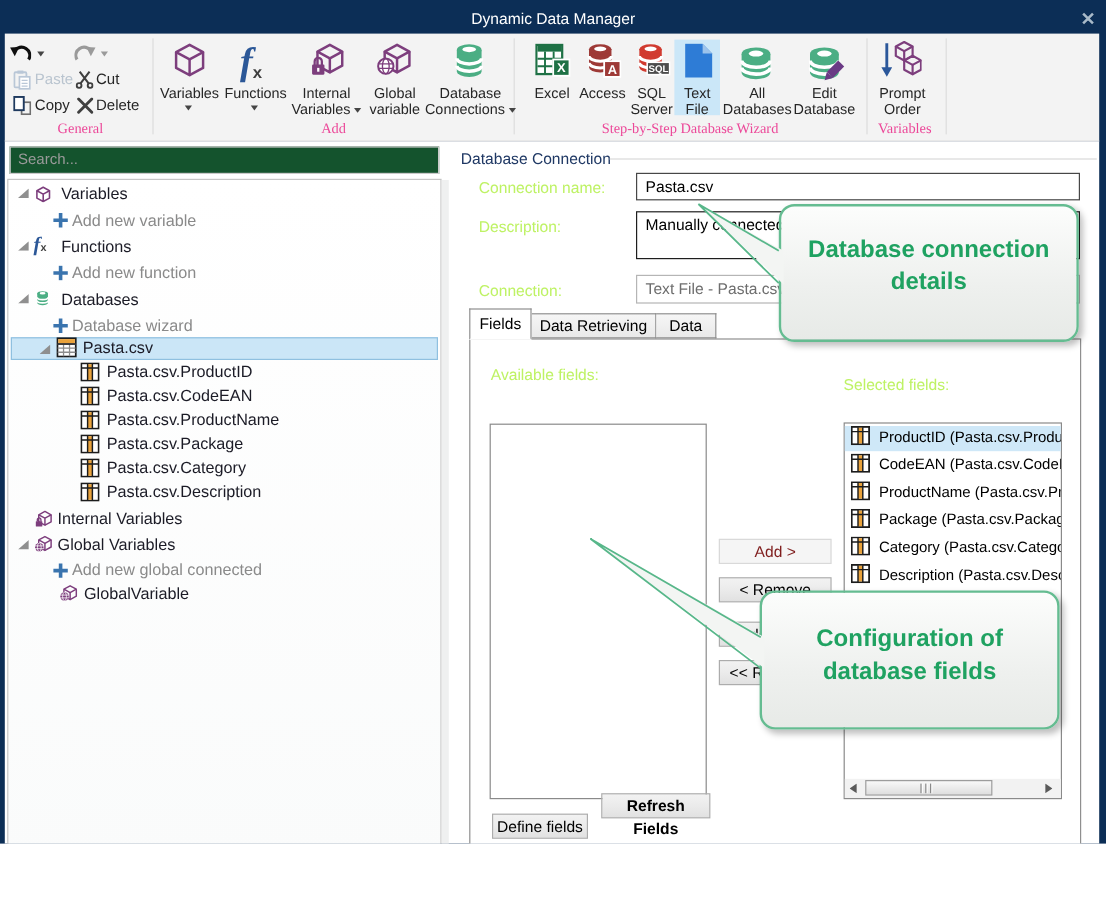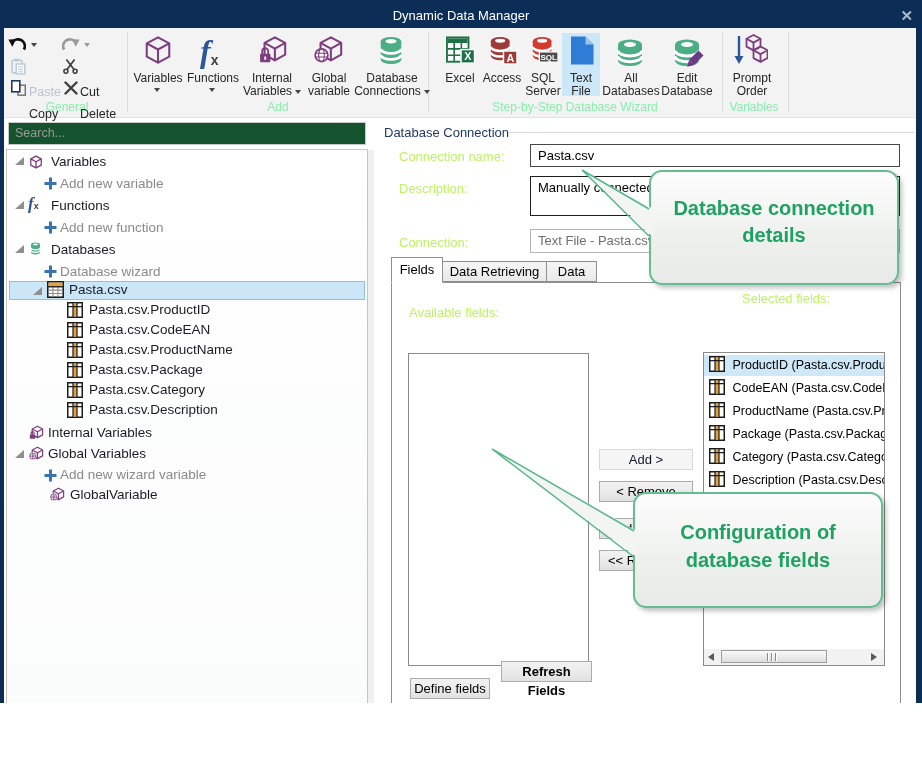--- a/index.html
+++ b/index.html
@@ -5,23 +5,23 @@
 * { margin:0; padding:0; box-sizing:border-box; }
 html,body { width:922px; height:763px; overflow:hidden; }
 body { font-family:"Liberation Sans", sans-serif; }
 #win { position:relative; width:922px; height:703px; background:#0c2e56; overflow:hidden; }
 .abs { position:absolute; }
 #titlebar { left:0; top:0; width:922px; height:28px; color:#fff; }
 #title { width:100%; text-align:center; top:8px; font-size:13px; color:#fff; }
 #closex { right:9px; top:7px; color:#a9bac9; font-size:15px; font-weight:bold; }
 #ribbon { left:4px; top:28px; width:912px; height:90px; background:#f3f3f3; border-bottom:1px solid #e2e2e2; }
 .gsep { top:32px; width:1px; height:80px; background:#dcdcdc; }
-.glabel { top:100px; font-size:12px; color:#86efac; text-align:center; }
+.glabel { top:100px; font-size:12px; color:#ec4899; text-align:center;font-family:Liberation Serif, serif; }
 .biglabel { font-size:12px; color:#262626; text-align:center; line-height:13px; white-space:nowrap; }
-.smalltext { font-size:12.5px; color:#262626;margin-top:26px; }
+.smalltext { font-size:12.5px; color:#262626; }
 #content { left:4px; top:118px; width:912px; height:604px; background:#ffffff; }
 #footer { left:4px; top:722px; width:912px; height:35px; background:#efefef; border-top:1px solid #e2e2e2; }
 .btn { border:1px solid #acacac; background:linear-gradient(#f2f2f2,#ebebeb 50%,#e1e1e1); font-size:13px; color:#000; text-align:center; font-family:"Liberation Sans", sans-serif; }
 .caret { width:0; height:0; border-left:3.5px solid transparent; border-right:3.5px solid transparent; border-top:4px solid #444; }
 .trow { position:absolute; font-size:13.5px; color:#1b1b26; white-space:nowrap; }
 .tgray { color:#8a8a8a; }
 
 .label13 { font-size:13px; color:#bef264; white-space:nowrap; }
 </style>
 </head>
@@ -347,38 +347,38 @@
   <div class="abs trow tgray" style="left:60px;top:264px;">Database wizard</div>
   <div class="abs trow" style="left:69px;top:282px;">Pasta.csv</div>
   <div class="abs trow" style="left:89px;top:302px;">Pasta.csv.ProductID</div>
   <div class="abs trow" style="left:89px;top:322px;">Pasta.csv.CodeEAN</div>
   <div class="abs trow" style="left:89px;top:342px;">Pasta.csv.ProductName</div>
   <div class="abs trow" style="left:89px;top:362px;">Pasta.csv.Package</div>
   <div class="abs trow" style="left:89px;top:382px;">Pasta.csv.Category</div>
   <div class="abs trow" style="left:89px;top:402px;">Pasta.csv.Description</div>
   <div class="abs trow" style="left:48px;top:425px;">Internal Variables</div>
   <div class="abs trow" style="left:48px;top:446px;">Global Variables</div>
-  <div class="abs trow tgray" style="left:60px;top:467px;">Add new wizard variable</div>
+  <div class="abs trow tgray" style="left:60px;top:467px;">Add new global connected</div>
   <div class="abs trow" style="left:70px;top:487px;">GlobalVariable</div>
 
   <div class="abs" style="left:384px;top:125px;font-size:13px;color:#1f3864;">Database Connection</div>
   <div class="abs" style="left:508px;top:132px;width:406px;height:1px;background:#d9d9d9;"></div>
   <div class="abs label13" style="left:399px;top:149px;">Connection name:</div>
   <div class="abs" style="left:530px;top:144px;width:370px;height:23px;border:1px solid #474747;background:#fff;font-size:13px;line-height:21px;padding-left:7px;">Pasta.csv</div>
   <div class="abs label13" style="left:399px;top:181px;">Description:</div>
   <div class="abs" style="left:530px;top:176px;width:370px;height:40px;border:1px solid #1e1e1e;background:#fff;font-size:13px;line-height:19px;padding:1px 0 0 7px;">Manually connected text file.</div>
   <div class="abs label13" style="left:399px;top:235px;">Connection:</div>
   <div class="abs" style="left:530px;top:229px;width:370px;height:24px;border:1px solid #b5b5b5;background:#fff;font-size:13px;line-height:22px;padding-left:7px;color:#6e6e6e;">Text File - Pasta.csv</div>
 
   <div class="abs" style="left:391px;top:282px;width:510px;height:432px;border:1px solid #8f8f8f;background:#fff;"></div>
   <div class="abs" style="left:443px;top:261px;width:104px;height:21px;border:1px solid #8f8f8f;border-left:none;background:linear-gradient(#f6f6f6,#e9e9e9);font-size:13px;text-align:center;line-height:20px;">Data Retrieving</div>
   <div class="abs" style="left:547px;top:261px;width:50px;height:21px;border:1px solid #8f8f8f;border-left:none;background:linear-gradient(#f6f6f6,#e9e9e9);font-size:13px;text-align:center;line-height:20px;">Data</div>
   <div class="abs" style="left:391px;top:257px;width:52px;height:26px;border:1px solid #8f8f8f;border-bottom:1px solid #fff;background:#fff;font-size:13px;text-align:center;line-height:24px;">Fields</div>
   <div class="abs label13" style="left:409px;top:305px;">Available fields:</div>
-  <div class="abs label13" style="left:703px;top:291px;margin-left:39px;">Selected fields:</div>
+  <div class="abs label13" style="left:703px;top:313px;">Selected fields:</div>
   <div class="abs" style="left:408px;top:353px;width:181px;height:313px;border:1px solid #8a8a8a;background:#fff;"></div>
   <div class="abs" style="left:703px;top:352px;width:182px;height:314px;border:1px solid #8a8a8a;background:#fff;"></div>
   <div class="abs" style="left:704px;top:355px;width:180px;height:21px;background:#cfe8f8;"></div>
 
   <div class="abs" style="left:709px;top:355px;width:175px;height:21px;overflow:hidden;white-space:nowrap;">
     <svg style="vertical-align:-3px;" width="16" height="16" viewBox="0 0 16 16">
         <rect x="0.75" y="0.75" width="14.5" height="14.5" fill="#fff" stroke="#1c1c1c" stroke-width="1.5"></rect>
         <rect x="6" y="1.5" width="4" height="13" fill="#e9a23b"></rect>
         <path d="M1 4.7 H15 M6 1 V15 M10 1 V15" stroke="#1c1c1c" stroke-width="1.2"></path>
       </svg>
@@ -412,21 +412,21 @@
       </svg>
     <span style="font-size:12.5px;margin-left:3px;">Category (Pasta.csv.Category)</span></div>
   <div class="abs" style="left:709px;top:470px;width:175px;height:21px;overflow:hidden;white-space:nowrap;">
     <svg style="vertical-align:-3px;" width="16" height="16" viewBox="0 0 16 16">
         <rect x="0.75" y="0.75" width="14.5" height="14.5" fill="#fff" stroke="#1c1c1c" stroke-width="1.5"></rect>
         <rect x="6" y="1.5" width="4" height="13" fill="#e9a23b"></rect>
         <path d="M1 4.7 H15 M6 1 V15 M10 1 V15" stroke="#1c1c1c" stroke-width="1.2"></path>
       </svg>
     <span style="font-size:12.5px;margin-left:3px;">Description (Pasta.csv.Description)</span></div>
 
-  <div class="abs" style="left:599px;top:449px;width:94px;height:21px;border:1px solid #d9d9d9;background:#f5f5f5;color:#0f172a;font-size:13px;text-align:center;line-height:19px;">Add &gt;</div>
+  <div class="abs" style="left:599px;top:449px;width:94px;height:21px;border:1px solid #d9d9d9;background:#f5f5f5;color:#7f1d1d;font-size:13px;text-align:center;line-height:19px;">Add &gt;</div>
   <div class="abs btn" style="left:599px;top:481px;width:94px;height:21px;line-height:19px;">&lt; Remove</div>
   <div class="abs btn" style="left:599px;top:518px;width:94px;height:21px;line-height:19px;white-space:nowrap;overflow:hidden;">Add All &gt;&gt;</div>
   <div class="abs btn" style="left:599px;top:550px;width:94px;height:21px;line-height:19px;text-align:left;padding-left:8px;white-space:nowrap;overflow:hidden;">&lt;&lt; Remove All</div>
 
   <div class="abs" style="left:704px;top:649px;width:180px;height:16px;background:#f2f2f2;"></div>
   <svg class="abs" style="left:708px;top:653px;" width="6" height="8">
       <polygon points="6,0 6,8 0,4" fill="#5a5a5a"></polygon>
     </svg>
   <svg class="abs" style="left:871px;top:653px;" width="6" height="8">
       <polygon points="0,0 0,8 6,4" fill="#5a5a5a"></polygon>

